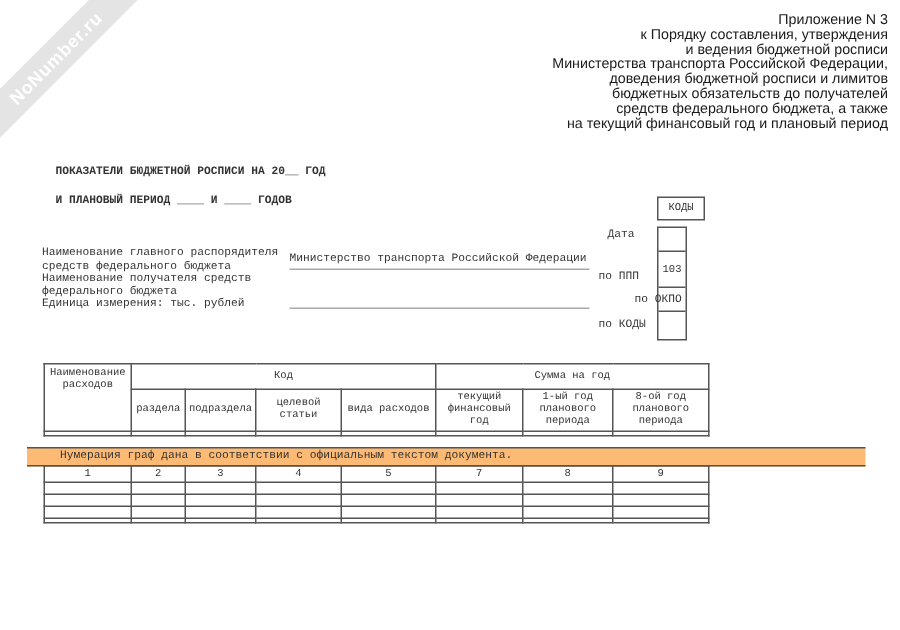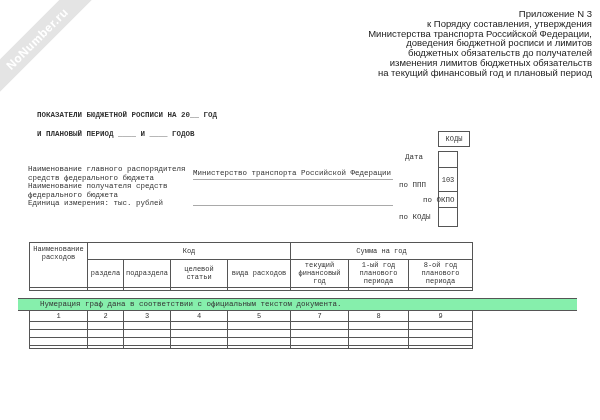--- a/index.html
+++ b/index.html
@@ -55,43 +55,44 @@
   }
   .tbl1{position:absolute;left:29px;top:242px;}
   .tbl1 .name-cell{vertical-align:top;padding-top:2px;margin-left:19px;}
   .tbl1 .r1{height:17px;}
   .tbl1 .r2{height:27px;}
   .tbl1 .r3{height:3px;}
   .tbl1 .r3 td{padding:0;}
   .note-band{
     position:absolute;left:18px;top:298px;width:559px;box-sizing:border-box;
     border-top:1px solid #555;border-bottom:1px solid #555;
-    font-size:7.5px;line-height:10px;height:13px;padding-left:22px;color:#333;background:#86efac;
+    font-size:7.5px;line-height:10px;height:13px;padding-left:22px;color:#333;background:#fdba74;
   }
   .tbl2{position:absolute;left:29px;top:310px;}
   .tbl2 .rn{height:8px;}
   .tbl2 .re{height:8px;}
   .tbl2 .re td{padding:0;}
   .tbl2 .rl{height:3px;}
   .tbl2 .rl td{padding:0;}
 </style>
 </head>
 <body>
 
 <div class="watermark">
   <span>NoNumber.ru</span>
 </div>
 
 <div class="appendix">
   <div>Приложение N 3</div>
   <div>к Порядку составления, утверждения</div>
+  <div>и ведения бюджетной росписи</div>
   <div>Министерства транспорта Российской Федерации,</div>
   <div>доведения бюджетной росписи и лимитов</div>
   <div>бюджетных обязательств до получателей</div>
-  <div>изменения лимитов бюджетных обязательств</div>
+  <div>средств федерального бюджета, а также</div>
   <div>на текущий финансовый год и плановый период</div>
 </div>
 
 <div class="doc-title">
   <div>ПОКАЗАТЕЛИ БЮДЖЕТНОЙ РОСПИСИ НА 20__ ГОД</div>
   <div>И ПЛАНОВЫЙ ПЕРИОД ____ И ____ ГОДОВ</div>
 </div>
 
 <div class="codes-head">КОДЫ</div>
 <div class="codes-cells">

